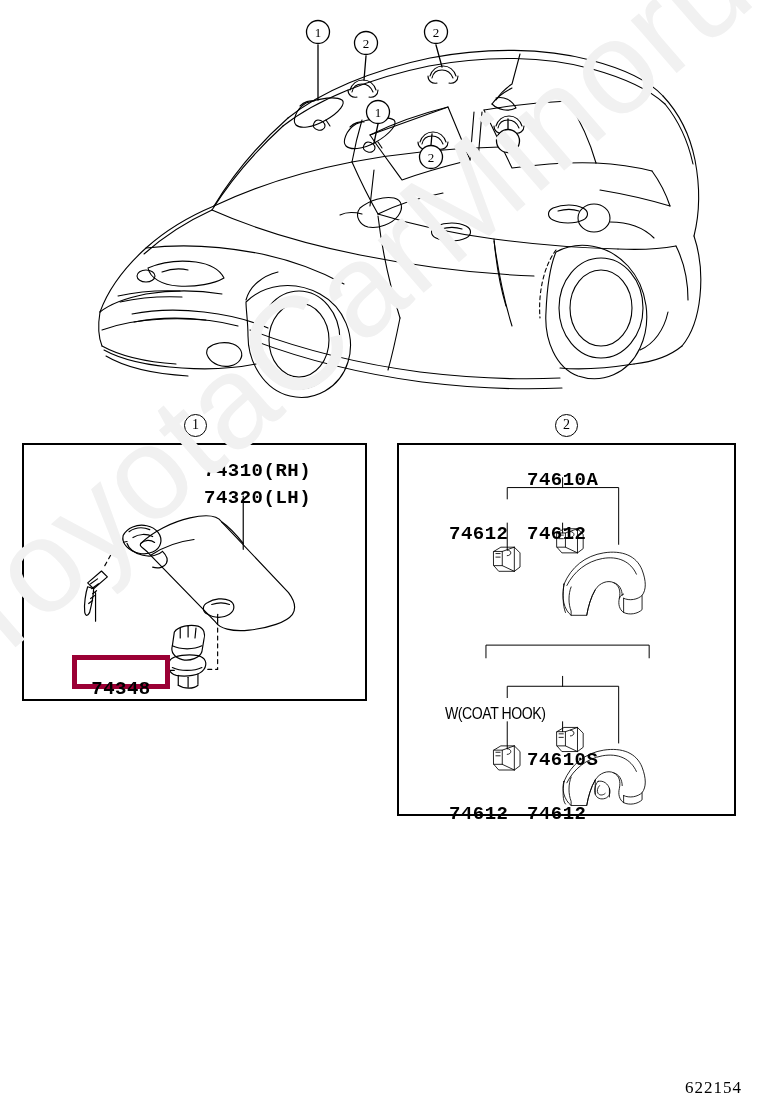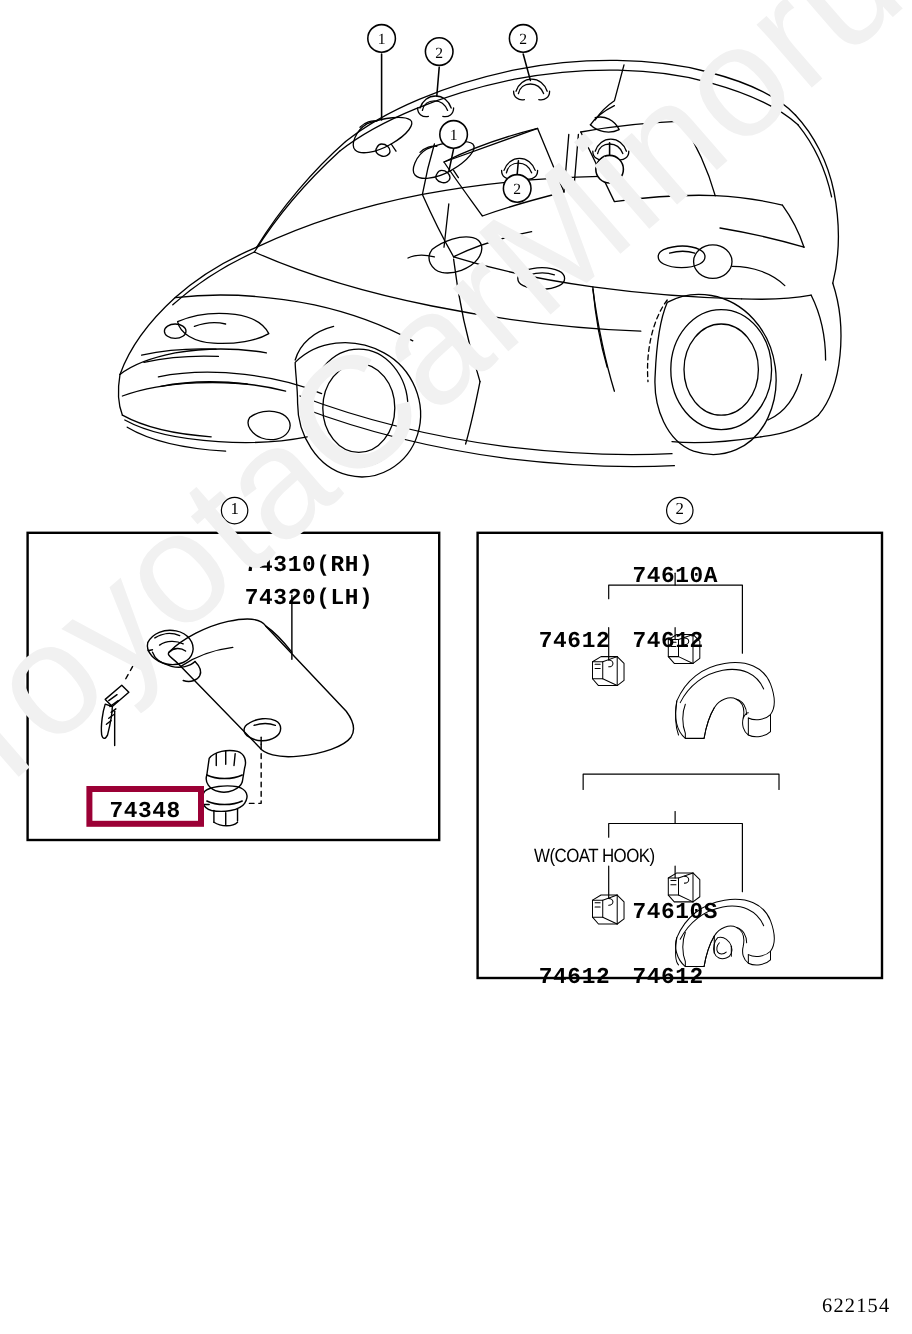--- a/index.html
+++ b/index.html
@@ -106,21 +106,21 @@
     background: #fff;
     z-index: 6;
   }
   #pn-74348-box .pn-inner {
     font-family: "Liberation Mono", "DejaVu Sans Mono", monospace;
     font-weight: bold;
     font-size: 19px;
     letter-spacing: 0.5px;
     text-align: center;
     line-height: 24px;
-    padding-top: 4px;
+    padding-top: 17px;
   }
 
   
   .panel-svg {
     position: absolute;
     left: 0; top: 0;
     width: 100%; height: 100%;
     z-index: 3;
     pointer-events: none;
   }

